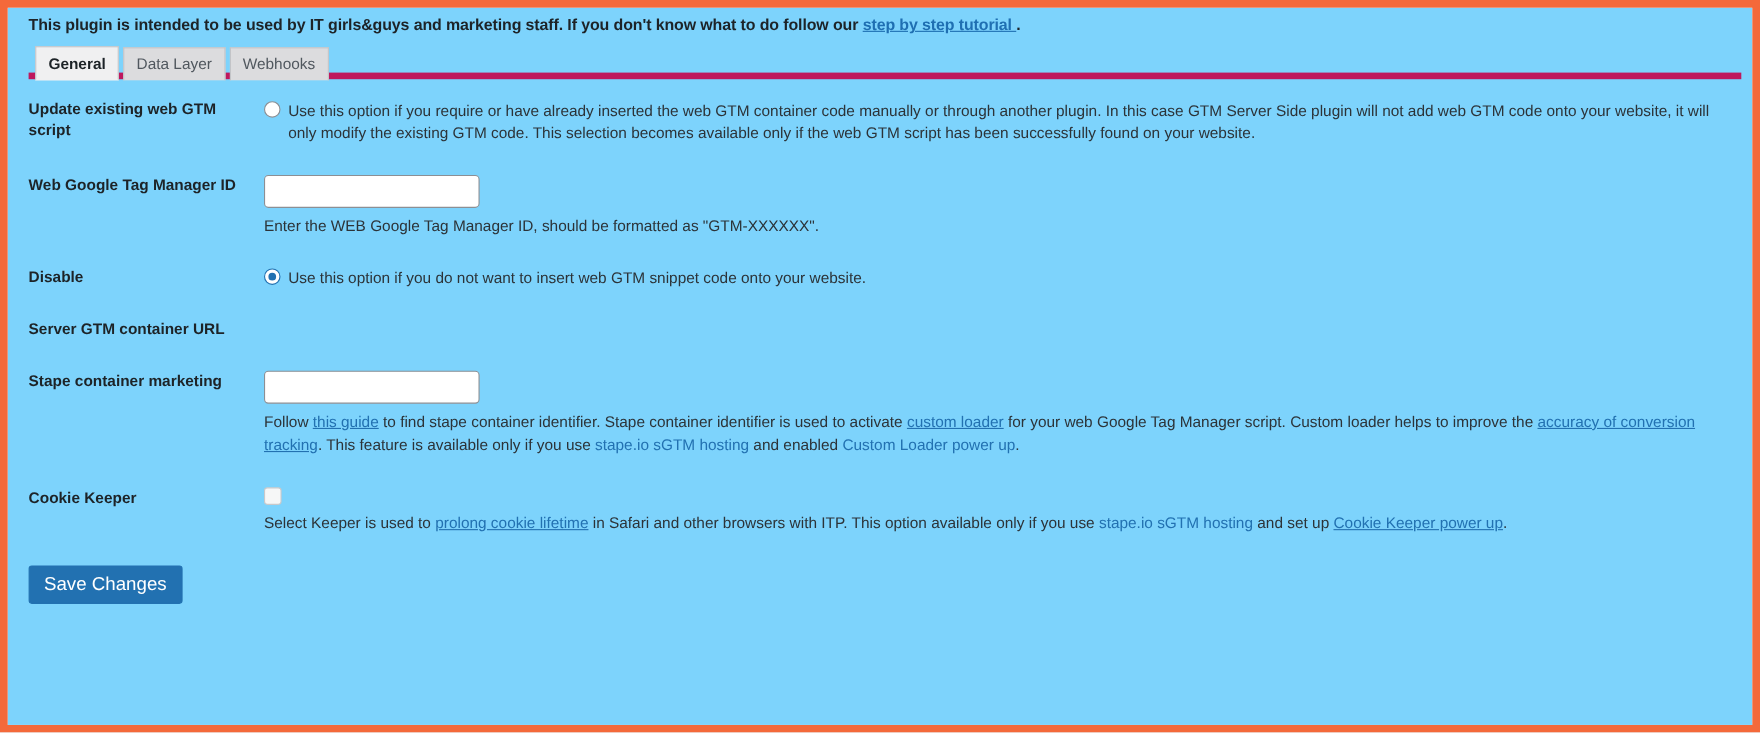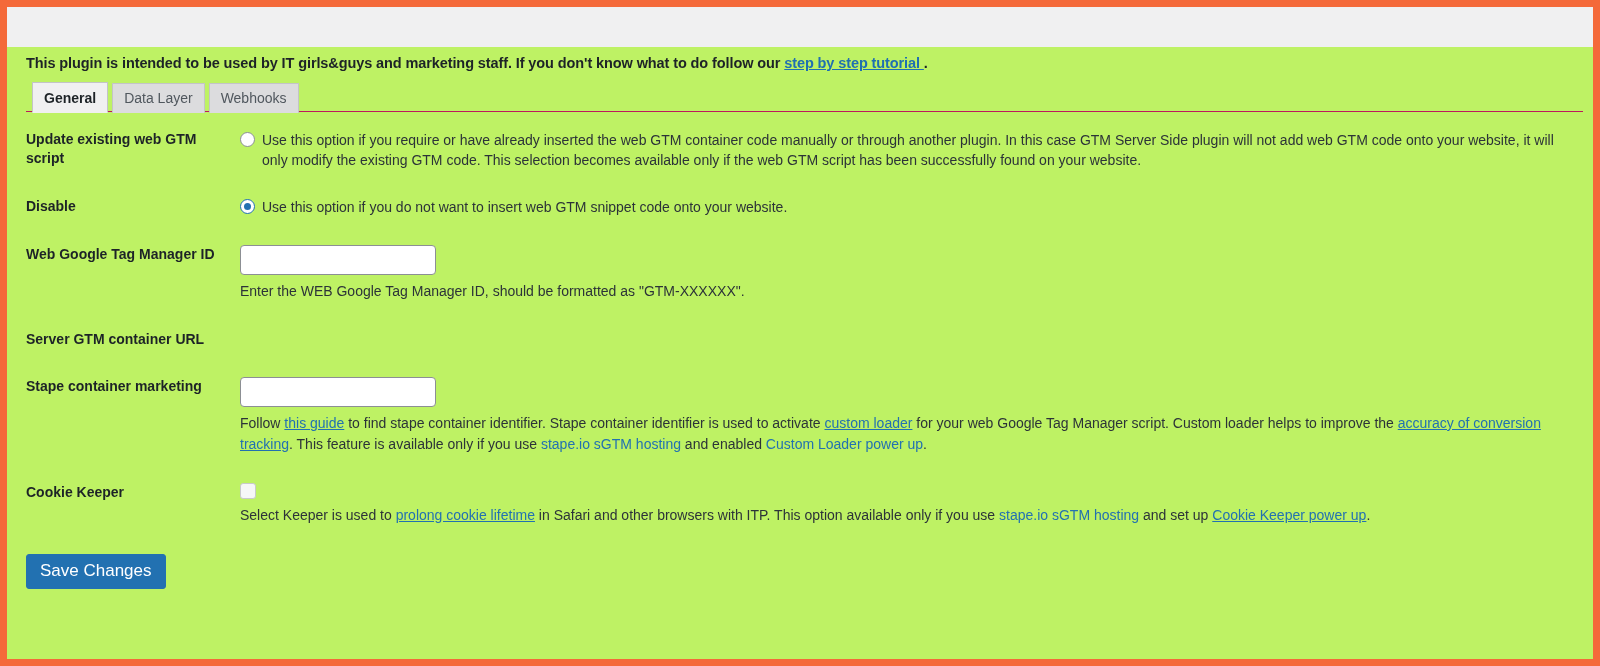--- a/index.html
+++ b/index.html
@@ -12,23 +12,22 @@
   #frame {
     position: relative;
     width: 1600px; height: 666px;
     border: 7px solid #f4693a;
     background: #f0f0f1;
     overflow: hidden;
   }
   #inner {
     position: absolute;
     left: 0; top: 0; right: 0; bottom: 0;
-    background: #bef264;
+    background: #7dd3fc;
     padding: 0 10px 0 10px;
-    margin-top: 40px;
   }
 
   
   .notice {
     font-size: 14.5px;
     font-weight: 700;
     color: #1d2327;
     padding: 8px 0 0 9px;
     letter-spacing: -0.1px;
   }
@@ -36,21 +35,21 @@
     color: #1f6fb2;
     text-decoration: underline;
     font-weight: 700;
   }
 
   
   .tabs {
     position: relative;
     margin: 10px 0 0 9px;
     height: 31px;
-    border-bottom: 1px solid #be185d;
+    border-bottom: 6px solid #be185d;
     padding-left: 6px;
   }
   .tab {
     display: inline-block;
     vertical-align: bottom;
     height: 30px;
     line-height: 29px;
     padding: 0 11px;
     margin-right: 4px;
     font-size: 14px;
@@ -180,39 +179,39 @@
       <div class="row radio-row">
         <div class="th">Update existing web GTM script</div>
         <div class="td">
           <div class="opt">
             <span class="radio"></span>
             <span class="opt-text">Use this option if you require or have already inserted the web GTM container code manually or through another plugin. In this case GTM Server Side plugin will not add web GTM code onto your website, it will only modify the existing GTM code. This selection becomes available only if the web GTM script has been successfully found on your website.</span>
           </div>
         </div>
       </div>
 
+      <div class="row">
+        <div class="th">Web Google Tag Manager ID</div>
+        <div class="td">
+          <input class="txt" type="text" value="" placeholder="" style="">
+          <div class="desc">Enter the WEB Google Tag Manager ID, should be formatted as "GTM-XXXXXX".</div>
+        </div>
+      </div>
+
       <div class="row radio-row">
         <div class="th">Disable</div>
         <div class="td">
           <div class="opt">
             <span class="radio checked"></span>
             <span class="opt-text">Use this option if you do not want to insert web GTM snippet code onto your website.</span>
           </div>
         </div>
       </div>
 
       <div class="row">
-        <div class="th">Web Google Tag Manager ID</div>
-        <div class="td">
-          <input class="txt" type="text" value="" placeholder="" style="">
-          <div class="desc">Enter the WEB Google Tag Manager ID, should be formatted as "GTM-XXXXXX".</div>
-        </div>
-      </div>
-
-      <div class="row">
         <div class="th">Server GTM container URL</div>
       </div>
 
       <div class="row">
         <div class="th">Stape container marketing</div>
         <div class="td">
           <input class="txt" type="text" value="" placeholder="" style="">
           <div class="desc"><span>Follow </span><a href="#">this guide</a><span> to find stape container identifier. Stape container identifier is used to activate </span><a href="#">custom loader</a><span> for your web Google Tag Manager script. Custom loader helps to improve the </span><a href="#">accuracy of conversion tracking</a><span>. This feature is available only if you use </span><a href="#" class="nound">stape.io sGTM hosting</a><span> and enabled </span><a href="#" class="nound">Custom Loader power up</a><span>.</span></div>
         </div>
       </div>

